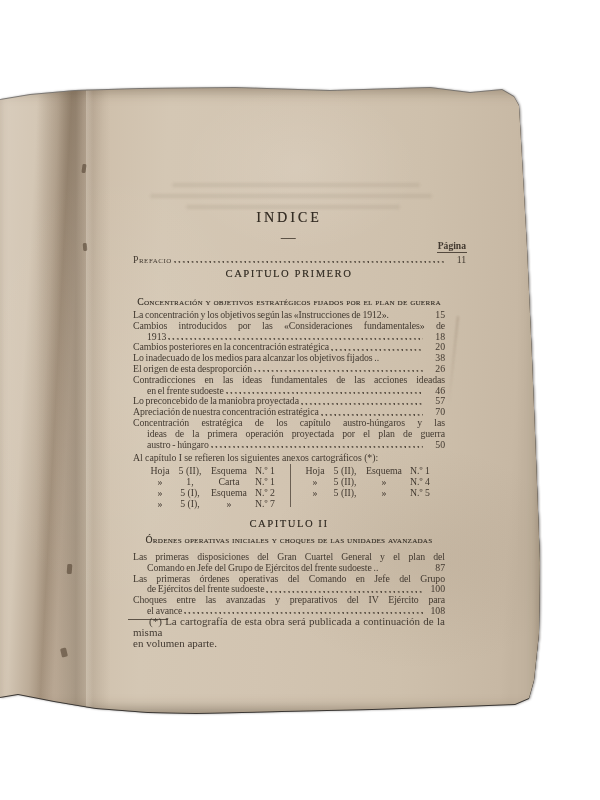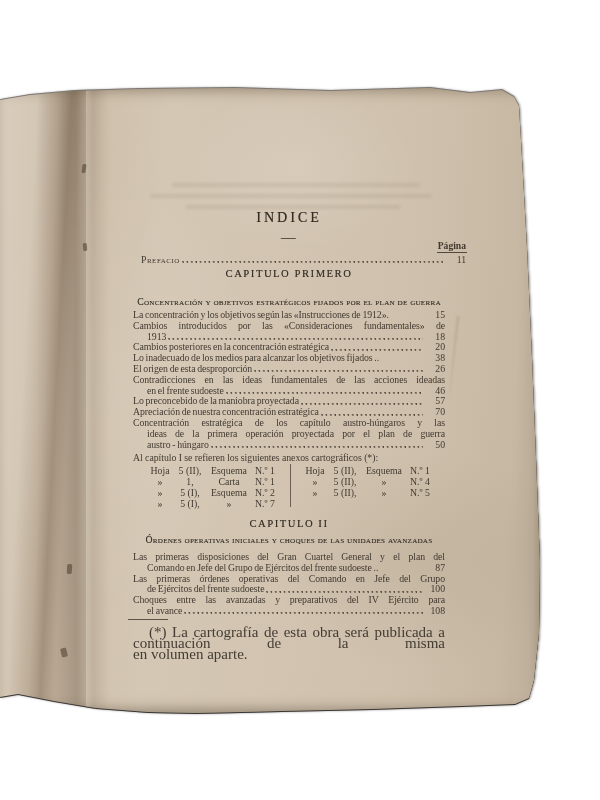--- a/index.html
+++ b/index.html
@@ -123,42 +123,42 @@
   .entry-text { white-space: nowrap; flex: 0 0 auto; }
   .leader { flex: 1 1 4px; min-width: 2px; align-self: stretch; margin: 0 2px; }
   .leader.dots {
     background-image: radial-gradient(circle at 1.1px 1.1px, rgba(62,53,43,0.85) 0.75px, rgba(62,53,43,0) 1.05px);
     background-size: 4.4px 2.4px;
     background-repeat: repeat-x;
     background-position: left 0 bottom 2px;
   }
   .page-number { flex: 0 0 20px; text-align: right; }
 
-  .sc { font-variant: small-caps; letter-spacing: 0.5px; margin-left: 8px; }
+  .sc { font-variant: small-caps; letter-spacing: 0.5px; }
 
   .annex-intro { top: 364px; font-size: 9.8px; line-height: 11px; letter-spacing: -0.05px; }
   .annex-wrap { top: 377px; height: 46px; }
   .annex-col { position: absolute; top: 0; }
   .annex-left  { left: 15px; }
   .annex-right { left: 170px; }
   .annex-divider {
     position: absolute; left: 157px; top: -1px; width: 1px; height: 43px;
     background: rgba(62,53,43,0.7);
   }
   .annex-row { display: flex; font-size: 9.8px; line-height: 11px; height: 11px; }
   .annex-row .c1 { width: 24px; text-align: center; }
   .annex-row .c2 { width: 36px; text-align: center; }
   .annex-row .c3 { width: 42px; text-align: center; }
   .annex-row .c4 { width: 30px; text-align: center; }
 
   .fn-rule {
     top: 531px; left: -5px !important; width: 40px !important; height: 1px;
     background: rgba(62,53,43,0.8);
   }
-  .footnote { top: 539px; font-size: 15px; line-height: 10.8px; color: rgba(55,48,40,0.92); }
+  .footnote { top: 528px; font-size: 11px; line-height: 10.8px; color: rgba(55,48,40,0.92); }
   .fn1 { text-indent: 16px; text-align: justify; text-align-last: justify; }
 </style>
 </head>
 <body>
 
 <div class="stage">
   <div class="book-wrap">
     <div class="book">
 
       <div class="gutter"></div>

